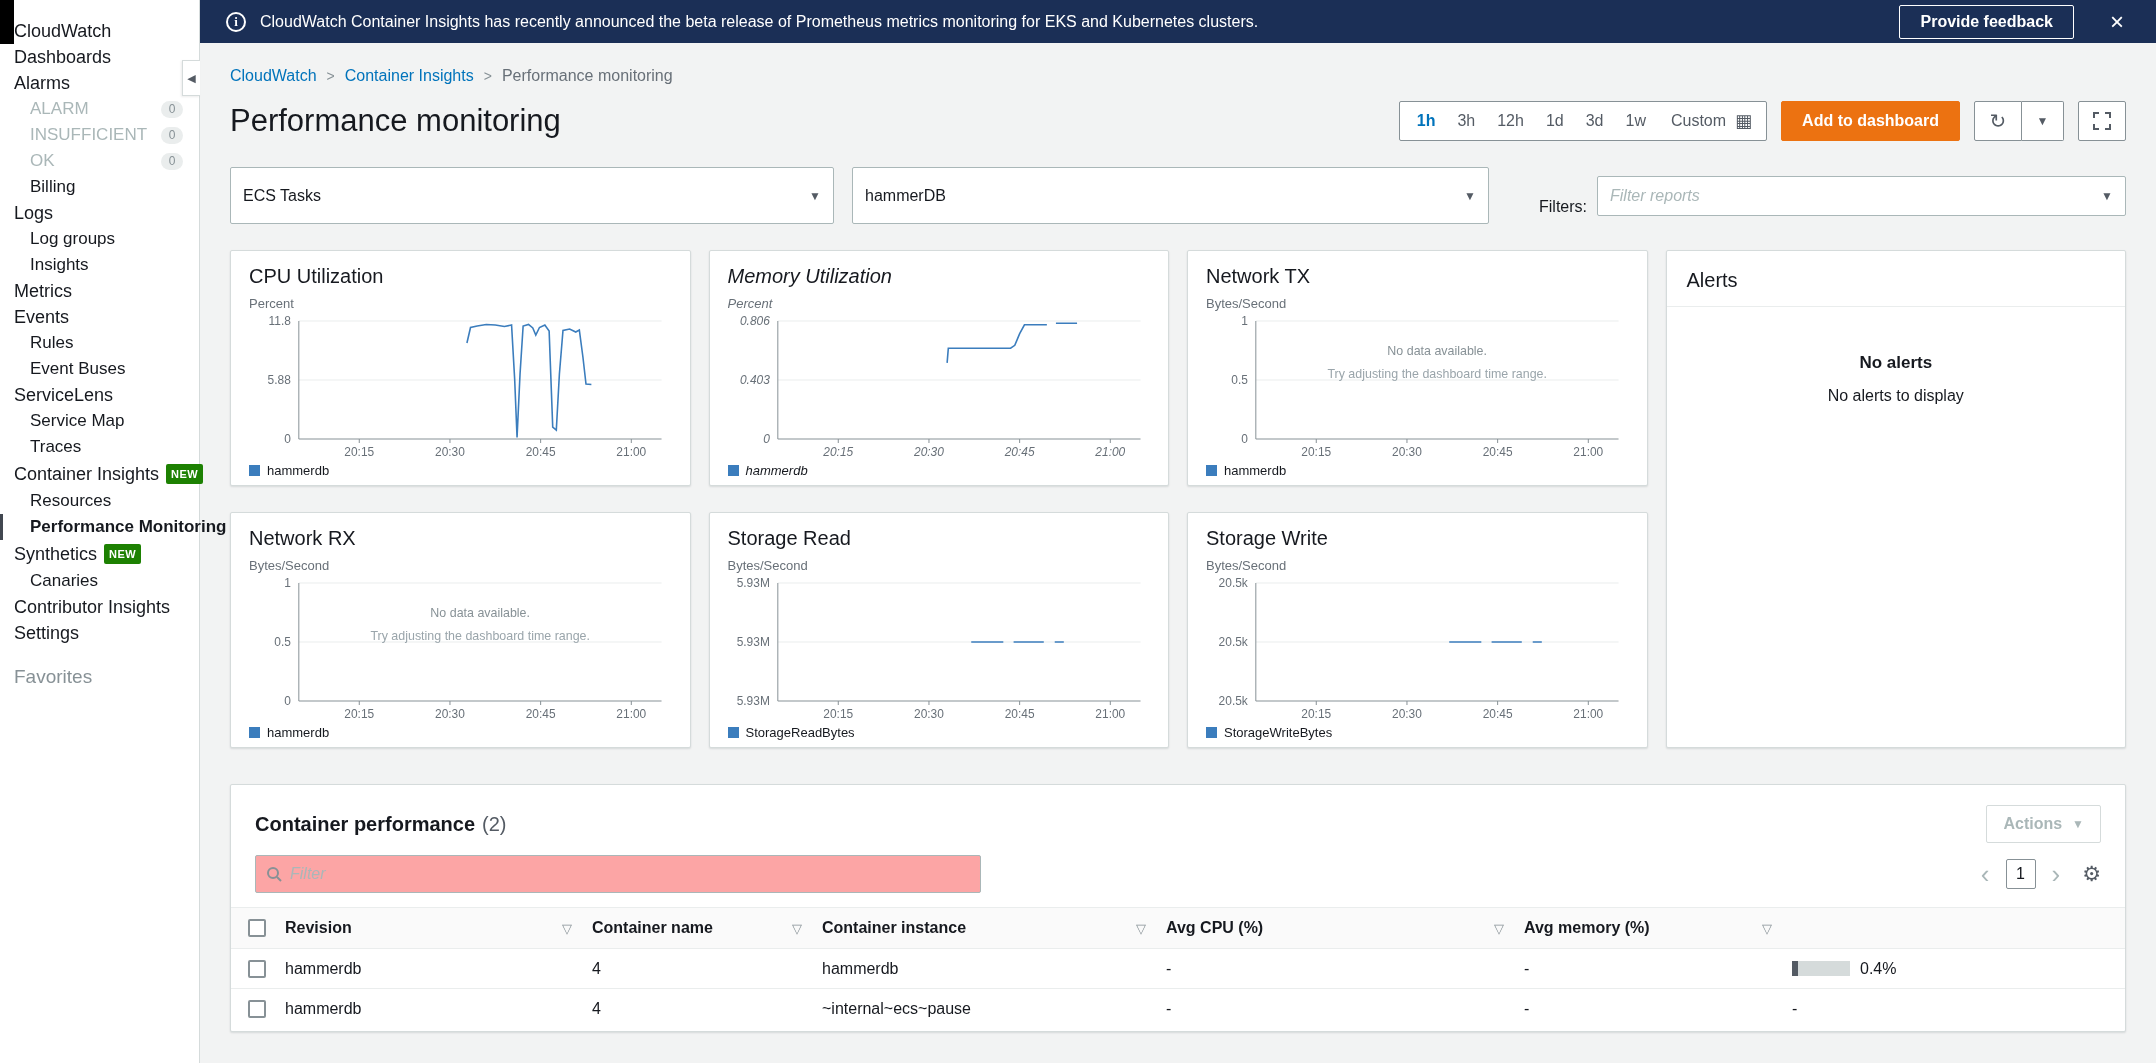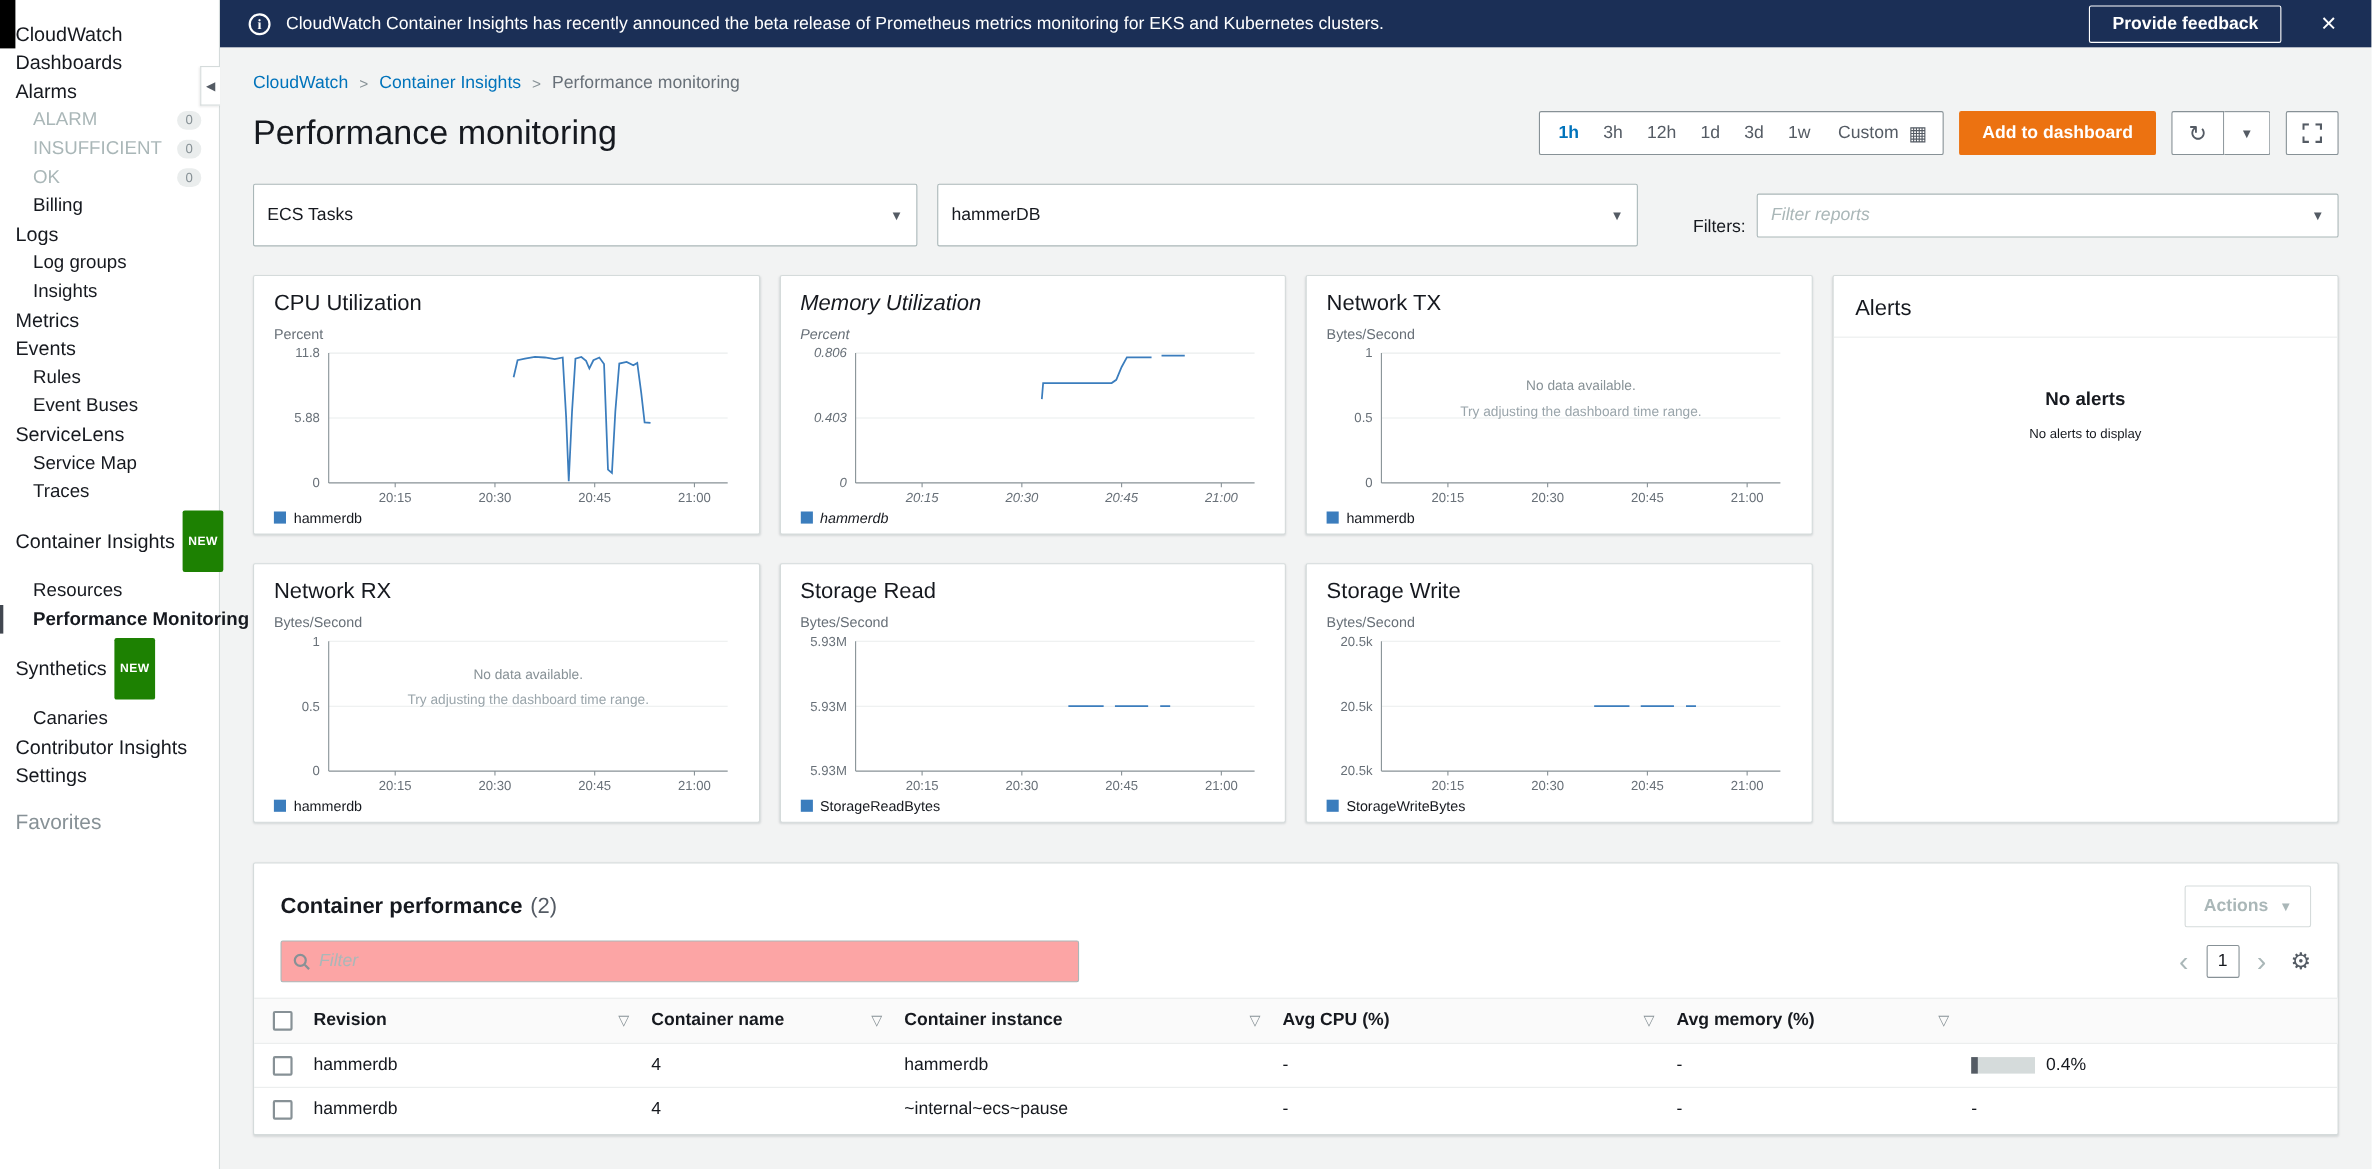--- a/index.html
+++ b/index.html
@@ -11,21 +11,21 @@
   
   .sidebar{width:200px;min-width:200px;background:#fff;border-right:1px solid #d5dbdb;position:relative;padding-top:18px;z-index:2}
   .corner-block{position:absolute;left:0;top:0;width:14px;height:44px;background:#000}
   .collapse-tab{position:absolute;top:60px;right:-1px;width:18px;height:36px;background:#fff;border:1px solid #d5dbdb;border-right:none;display:flex;align-items:center;justify-content:center;font-size:11px;color:#545b64;cursor:pointer;box-shadow:-1px 1px 2px rgba(0,0,0,.08)}
   .sb-item{display:flex;align-items:center;padding:4px 16px 4px 14px;font-size:18px;line-height:18px;cursor:pointer;white-space:nowrap;color:#16191f}
   .sb-item.sub,.sb-item.sub-dim{padding-left:30px;font-size:17px}
   .sb-item.sub-dim{color:#aab7b8}
   .sb-item.top-dim{color:#879196;font-size:19px;margin-top:18px;cursor:default}
   .sb-item.selected{font-weight:bold;border-left:3px solid #414750;padding-left:27px}
   .count-badge{margin-left:auto;background:#eaeded;color:#879196;font-size:12px;min-width:22px;height:17px;border-radius:9px;display:flex;align-items:center;justify-content:center;padding:0 4px}
-  .new-badge{margin-left:7px;background:#1d8102;color:#fff;font-size:11px;font-weight:bold;padding:19px 5px;border-radius:2px;letter-spacing:.5px}
+  .new-badge{margin-left:7px;background:#1d8102;color:#fff;font-size:11px;font-weight:bold;padding:1px 5px;border-radius:2px;letter-spacing:.5px}
 
   
   .main{flex:1;display:flex;flex-direction:column;background:#f2f3f3;min-width:0}
   .banner{height:43px;min-height:43px;background:#1b2f56;color:#fff;display:flex;align-items:center;padding:0 26px;gap:14px}
   .info-icon{width:20px;height:20px;min-width:20px;border:2px solid #fff;border-radius:50%;display:flex;align-items:center;justify-content:center;font-size:13px;font-weight:bold;font-family:"Liberation Serif",serif}
   .banner-text{font-size:16px;flex:1;white-space:nowrap;overflow:hidden}
   .feedback-btn{border:1px solid #fff;background:transparent;color:#fff;font-size:16px;font-weight:bold;padding:7px 20px;border-radius:2px;cursor:pointer;white-space:nowrap;font-family:inherit}
   .banner-close{font-size:24px;line-height:1;margin-left:16px;cursor:pointer;padding:0 6px}
 
   .content{padding:24px 30px 0 30px;flex:1;overflow:hidden}
@@ -69,21 +69,21 @@
   .chart-card{padding:14px 18px 4px;overflow:hidden}
   .chart-title{font-size:20px;color:#16191f}
   .chart-unit{font-size:13px;color:#687078;margin:8px 0 2px}
   .chart-plot{width:100%;height:150px;display:block}
   .chart-legend{display:flex;align-items:center;gap:7px;font-size:13px;color:#16191f}
   .legend-swatch{width:11px;height:11px;display:inline-block}
   .alerts-card{grid-column:4;grid-row:1 / span 2}
   .alerts-header{font-size:20px;padding:18px 20px 14px;border-bottom:1px solid #eaeded}
   .alerts-body{text-align:center;padding-top:46px}
   .no-alerts-title{font-weight:bold;font-size:17px}
-  .no-alerts-text{font-size:12px;margin-top:14px}
+  .no-alerts-text{font-size:16px;margin-top:14px}
 
   
   .table-card{margin-top:36px;padding-bottom:2px}
   .table-top{display:flex;align-items:center;padding:20px 24px 0}
   .table-title{font-size:20px;font-weight:bold}
   .table-count{font-size:20px;color:#545b64;font-weight:400;margin-left:7px}
   .actions-btn{margin-left:auto;height:38px;background:#fff;border:1px solid #d5dbdb;color:#aab7b8;font-size:16px;font-weight:bold;padding:0 16px;border-radius:2px;display:flex;align-items:center;gap:10px;cursor:default;font-family:inherit}
   .actions-btn .caret{font-size:12px}
   .table-filter-row{display:flex;align-items:center;padding:12px 24px 14px}
   .search-box{width:726px;height:38px;border:1px solid #aab7b8;border-radius:2px;background:#fca5a5;display:flex;align-items:center;padding:0 10px;gap:8px}

